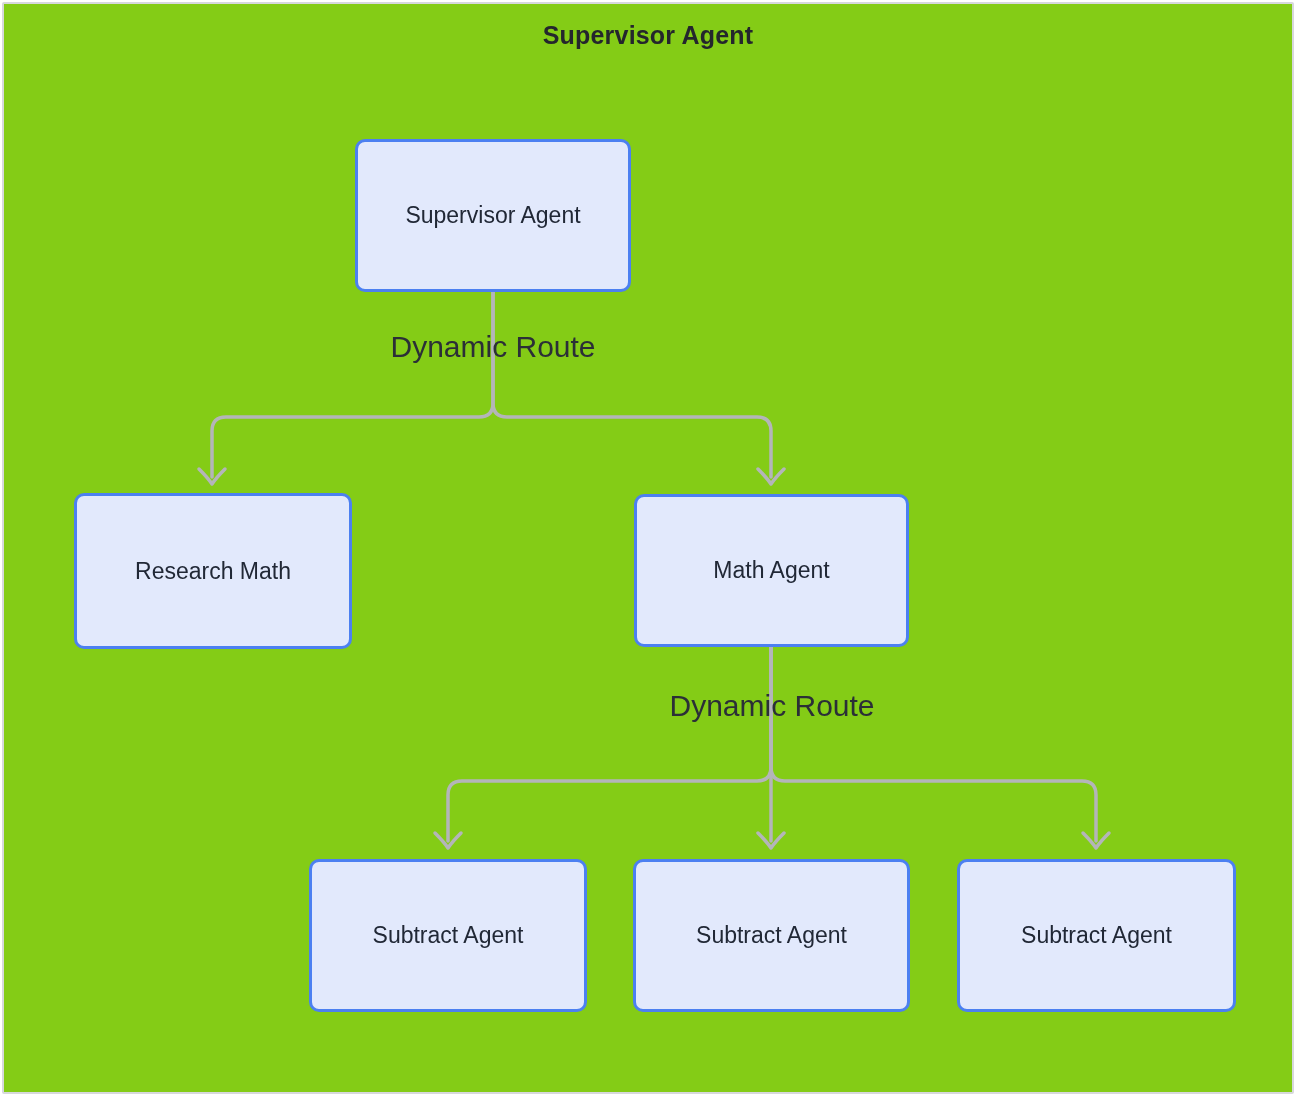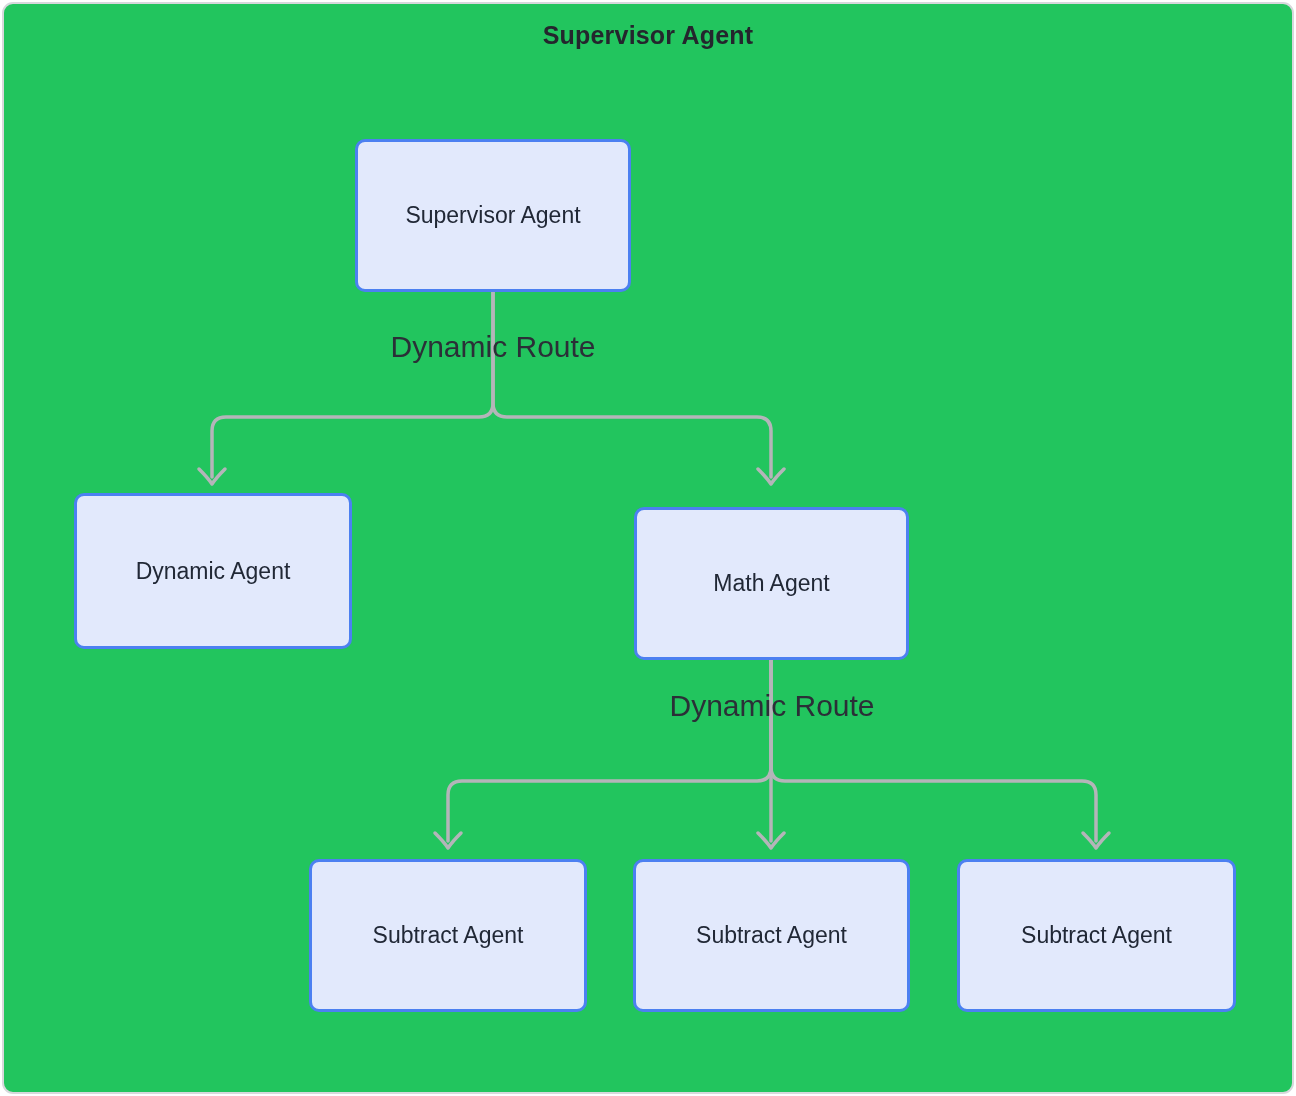--- a/index.html
+++ b/index.html
@@ -6,23 +6,23 @@
   html, body {
     width: 1296px; height: 1096px;
     background: #ffffff;
     font-family: "Liberation Sans", sans-serif;
     overflow: hidden;
   }
   .card {
     position: absolute;
     left: 2px; top: 2px;
     width: 1292px; height: 1092px;
-    background: #22c55e;
+    background: #84cc16;
     border: 2px solid #d7d8dc;
-    border-radius: 11px;
+    border-radius: 2px;
   }
   .diagram-title {
     position: absolute;
     left: 0; top: 17px;
     width: 100%;
     text-align: center;
     font-size: 25px;
     font-weight: 700;
     color: #24262d;
     letter-spacing: 0.2px;
@@ -82,24 +82,24 @@
 
     <path d="M767,642 V763 Q767,777 781,777 H1078 Q1092,777 1092,791 V837"></path>
     <path d="M1079,829 Q1088,838 1092,844 Q1096,838 1105,829"></path>
   </svg>
 
   <div class="node" style="left:351px; top:135px; width:276px; height:153px;">
     <span>Supervisor Agent</span>
   </div>
 
   <div class="node" style="left:70px; top:489px; width:278px; height:156px;">
-    <span>Dynamic Agent</span>
+    <span>Research Math</span>
   </div>
 
-  <div class="node" style="left:630px; top:490px; width:275px; height:153px;margin-top:13px;">
+  <div class="node" style="left:630px; top:490px; width:275px; height:153px;">
     <span>Math Agent</span>
   </div>
 
   <div class="node" style="left:305px; top:855px; width:278px; height:153px;">
     <span>Subtract Agent</span>
   </div>
 
   <div class="node" style="left:629px; top:855px; width:277px; height:153px;">
     <span>Subtract Agent</span>
   </div>

